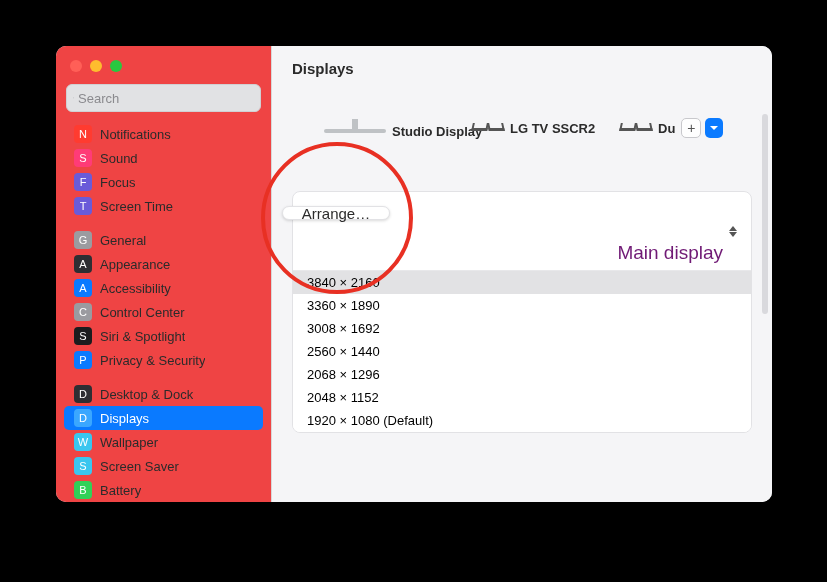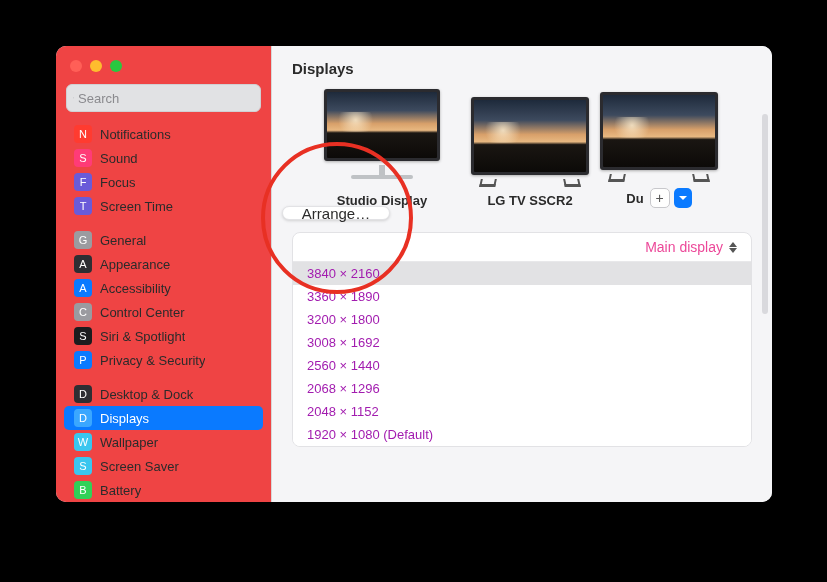--- a/index.html
+++ b/index.html
@@ -110,21 +110,21 @@
   }
   .display-row {
     display: flex;
     align-items: flex-end;
     gap: 20px;
     padding: 0 20px 8px 46px;
     position: relative;
   }
   .display-col {
     display: flex;
-    flex-direction: column;
+    flex-direction: row;
     align-items: center;
     gap: 6px;
     width: 128px;
   }
   .display-col.narrow { width: 90px; }
   .monitor {
     width: 118px;
     height: 78px;
     background: #2b2b2f;
     border-radius: 3px;
@@ -218,33 +218,33 @@
     overflow: hidden;
   }
   .panel-header {
     display: flex;
     justify-content: flex-end;
     align-items: center;
     padding: 6px 12px;
     gap: 4px;
   }
   .panel-header .sel {
-    font-size: 14px; color: #ec4899;
+    font-size: 19px; color: #701a75; margin-top: 44px;
   }
   .updown {
     width: 12px; display: flex; flex-direction: column; align-items: center; gap: 1px;
   }
   .updown svg { width: 8px; height: 5px; fill: #555; }
   .res-list {
     border-top: 1px solid #e8e8ea;
   }
   .res-row {
     padding: 4px 14px;
     font-size: 13px;
-    color: #a21caf;
+    color: #000000;
     background: #fff;
   }
   .res-row.selected {
     background: #e2e2e4;
   }
 
   
   .scroll-ind {
     position: absolute;
     right: 4px;
@@ -399,21 +399,20 @@
               <path d="M4 0l4 5H0z"></path>
             </svg>
           <svg viewBox="0 0 8 5">
               <path d="M4 5L0 0h8z"></path>
             </svg>
         </span>
       </div>
       <div class="res-list" id="res-list">
           <div class="res-row selected">3840 × 2160</div>
           <div class="res-row">3360 × 1890</div>
-          <div class="res-row">3200 × 1800</div>
           <div class="res-row">3008 × 1692</div>
           <div class="res-row">2560 × 1440</div>
           <div class="res-row">2068 × 1296</div>
           <div class="res-row">2048 × 1152</div>
           <div class="res-row">1920 × 1080 (Default)</div>
         </div>
     </div>
 
     <div class="scroll-ind"></div>
   </div>

